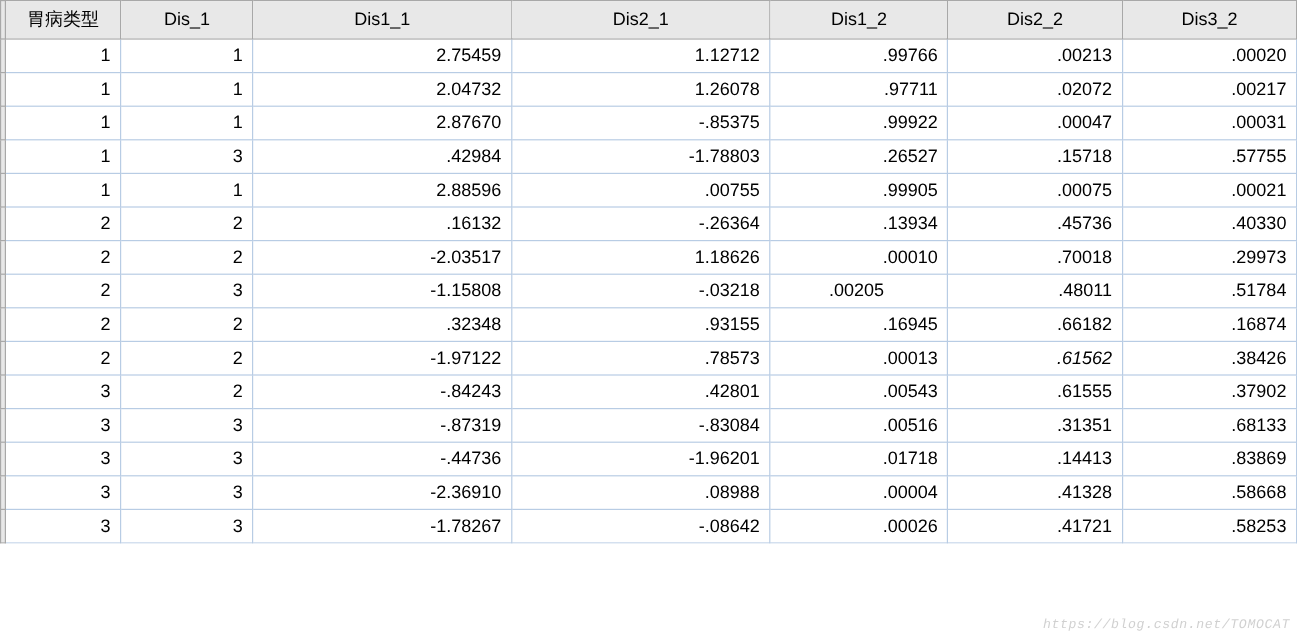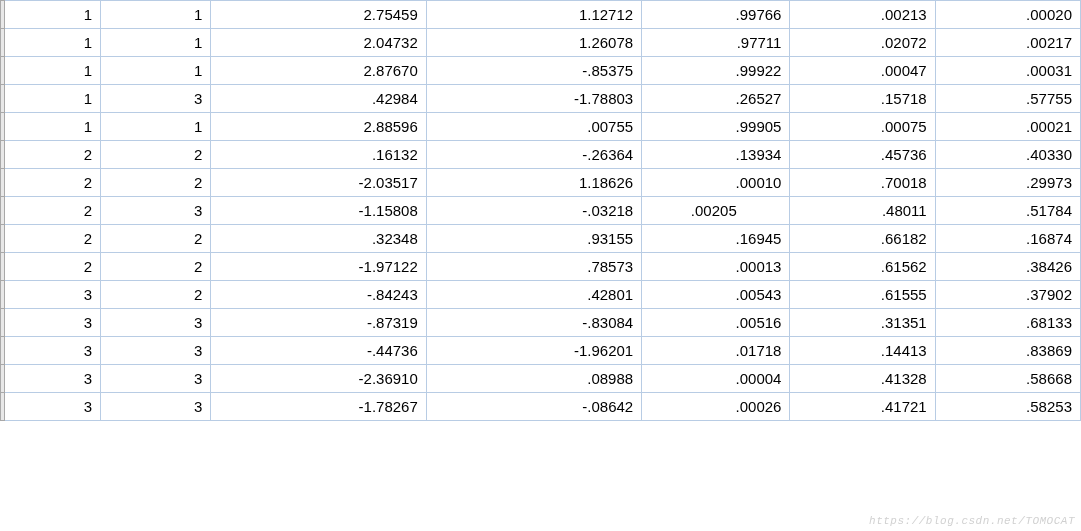--- a/index.html
+++ b/index.html
@@ -74,20 +74,31 @@
     font-family: "Courier New", monospace;
     letter-spacing: 0.5px;
     pointer-events: none;
     font-style: italic;
   }
 </style>
 </head>
 <body>
 
 <div class="grid">
+  <div class="header-row">
+    <div class="corner-cell"></div>
+
+  <div class="header-cell" style="width: 96px;">胃病类型</div>
+      <div class="header-cell" style="width: 110px;">Dis_1</div>
+      <div class="header-cell" style="width: 215px;">Dis1_1</div>
+      <div class="header-cell" style="width: 215px;">Dis2_1</div>
+      <div class="header-cell" style="width: 148px;">Dis1_2</div>
+      <div class="header-cell" style="width: 145px;">Dis2_2</div>
+      <div class="header-cell" style="width: 145px;">Dis3_2</div>
+    </div>
 
 <div class="data-row">
       <div class="row-selector"></div>
       <div class="data-cell" style="width: 96px;">1</div>
       <div class="data-cell" style="width: 110px;">1</div>
       <div class="data-cell" style="width: 215px;">2.75459</div>
       <div class="data-cell" style="width: 215px;">1.12712</div>
       <div class="data-cell" style="width: 148px;">.99766</div>
       <div class="data-cell" style="width: 145px; margin-top: 32px;">.00213</div>
       <div class="data-cell" style="width: 145px;">.00020</div>
@@ -172,21 +183,21 @@
       <div class="data-cell" style="width: 145px;">.66182</div>
       <div class="data-cell" style="width: 145px;">.16874</div>
     </div>
     <div class="data-row">
       <div class="row-selector"></div>
       <div class="data-cell" style="width: 96px;">2</div>
       <div class="data-cell" style="width: 110px;">2</div>
       <div class="data-cell" style="width: 215px;">-1.97122</div>
       <div class="data-cell" style="width: 215px;">.78573</div>
       <div class="data-cell" style="width: 148px;">.00013</div>
-      <div class="data-cell" style="width: 145px;">.61562</div>
+      <div class="data-cell" style="width: 145px; font-style: italic;">.61562</div>
       <div class="data-cell" style="width: 145px;">.38426</div>
     </div>
     <div class="data-row">
       <div class="row-selector"></div>
       <div class="data-cell" style="width: 96px;">3</div>
       <div class="data-cell" style="width: 110px;">2</div>
       <div class="data-cell" style="width: 215px;">-.84243</div>
       <div class="data-cell" style="width: 215px;">.42801</div>
       <div class="data-cell" style="width: 148px;">.00543</div>
       <div class="data-cell" style="width: 145px;">.61555</div>

